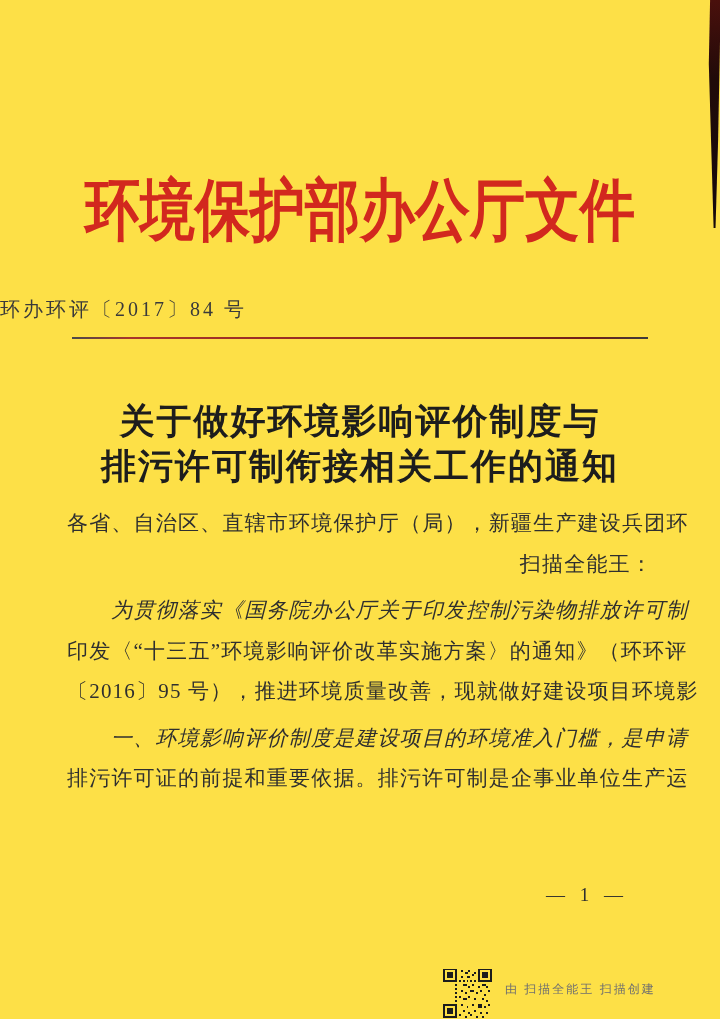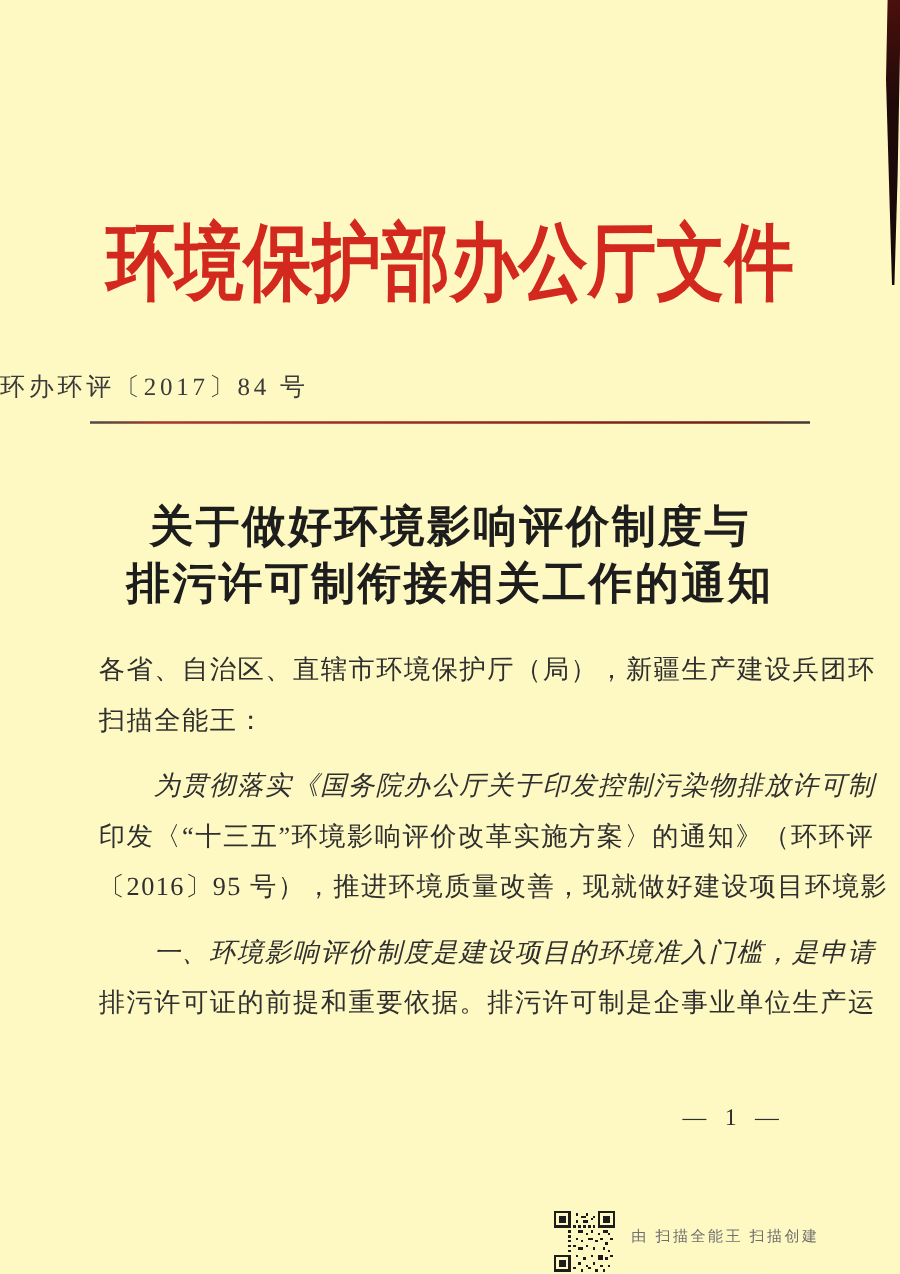--- a/index.html
+++ b/index.html
@@ -4,21 +4,21 @@
 <style>
   html,body{margin:0;padding:0;}
   body{
     width:720px;height:1019px;
     background:#ffffff;
     font-family:"Liberation Serif","DejaVu Serif",serif;
   }
   .page{
     position:relative;
     width:720px;height:1019px;
-    background:#fef9c3;
+    background:#fde047;
     overflow:hidden;
   }
   
   .scan-artifact{
     position:absolute;top:0;right:0;
     width:16px;height:228px;
     background:linear-gradient(180deg,#4a100c 0%,#200a09 35%,#16090a 100%);
     clip-path:polygon(38% 0,100% 0,100% 18%,88% 62%,72% 100%,60% 100%,30% 28%);
   }
   
@@ -46,21 +46,21 @@
     position:absolute;top:399px;left:0;width:720px;
     text-align:center;
     font-size:35px;font-weight:bold;color:#1d1d1d;
     letter-spacing:2px;line-height:45px;
   }
   .body-text{
     position:absolute;top:503px;left:67px;width:586px;
     font-size:21px;color:var(--body-text,#2f2f2f);
     letter-spacing:1.2px;line-height:40.5px;
   }
-  .body-text .para{margin:12px;}
+  .body-text .para{margin:0;text-align:right;}
   .body-text .para + .para{margin-top:6px;}
   .body-text .line{white-space:nowrap;}
   .body-text .line.indent{padding-left:44px;font-style:italic;}
   .page-number{
     position:absolute;top:884px;right:92px;
     font-size:19px;color:#2f2f2f;letter-spacing:5px;
     white-space:nowrap;
   }
   .footer{
     position:absolute;left:443px;top:967px;width:277px;height:52px;

